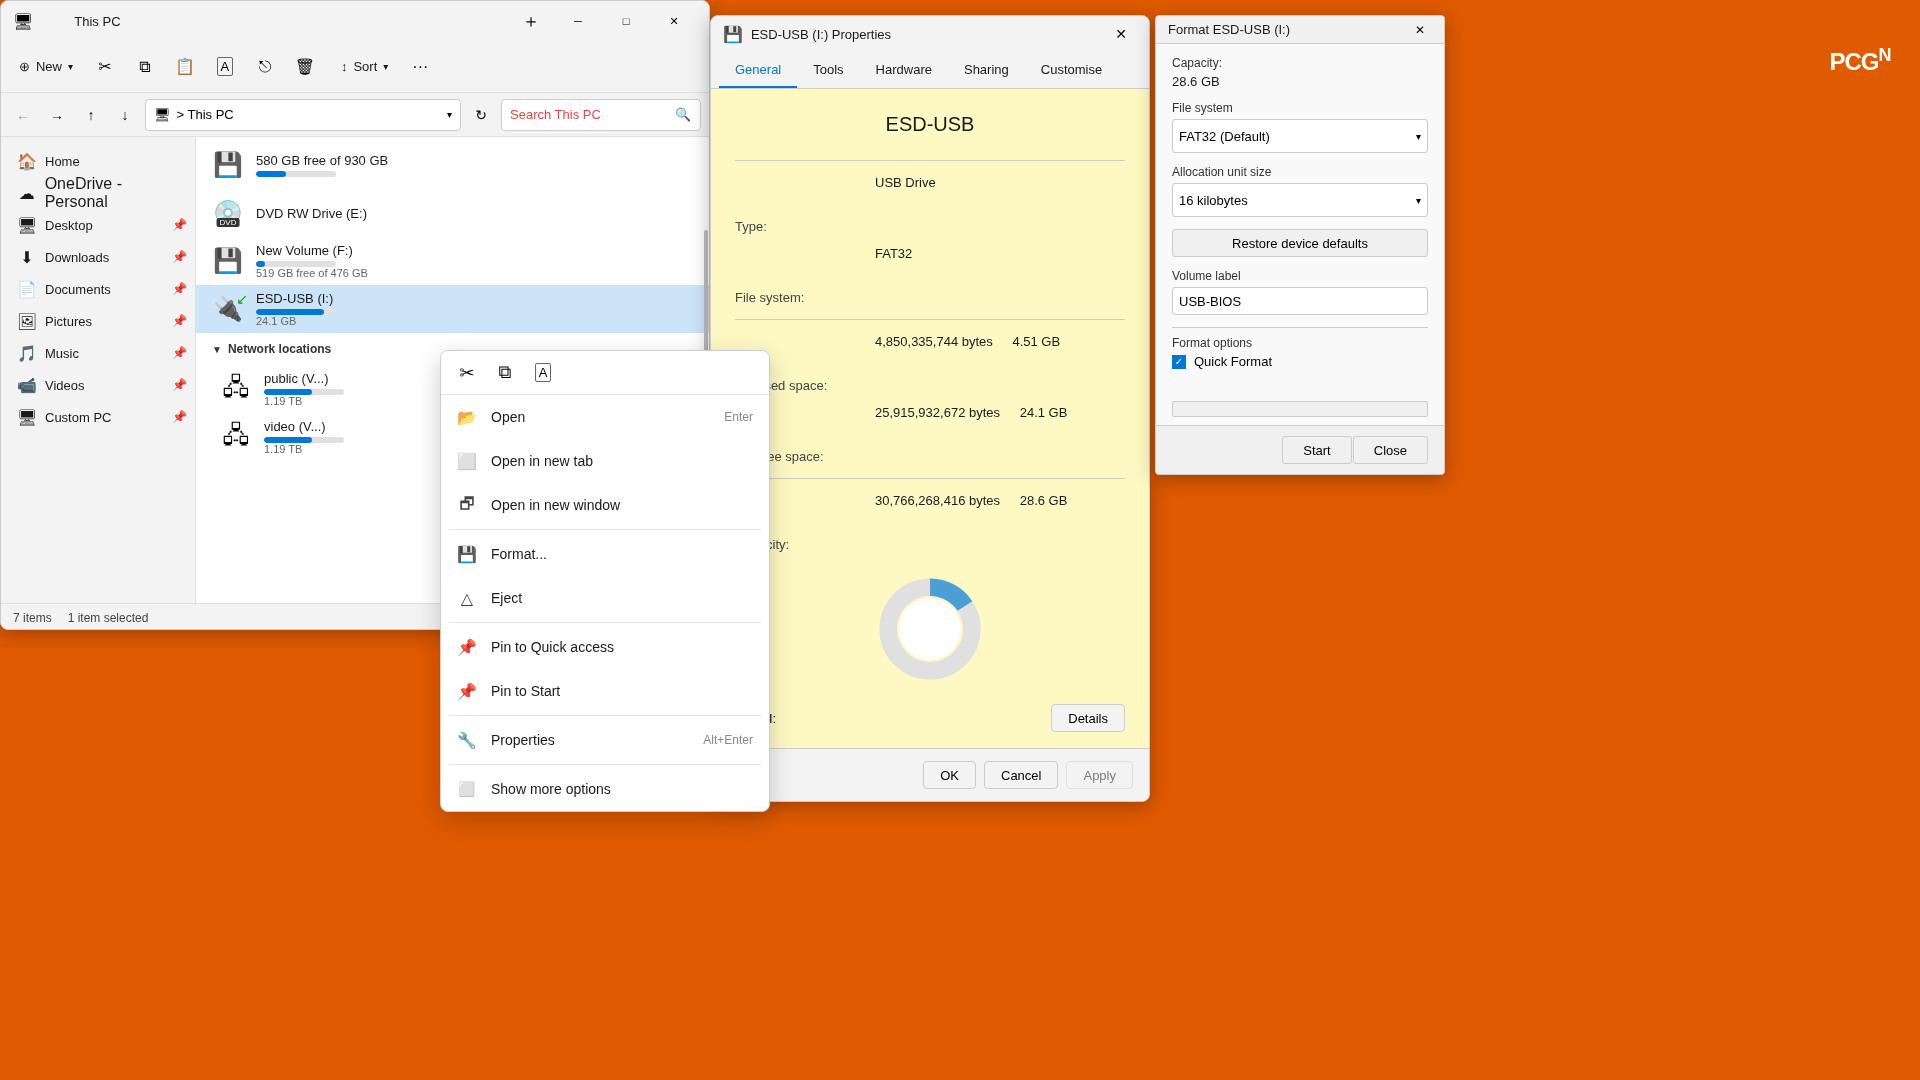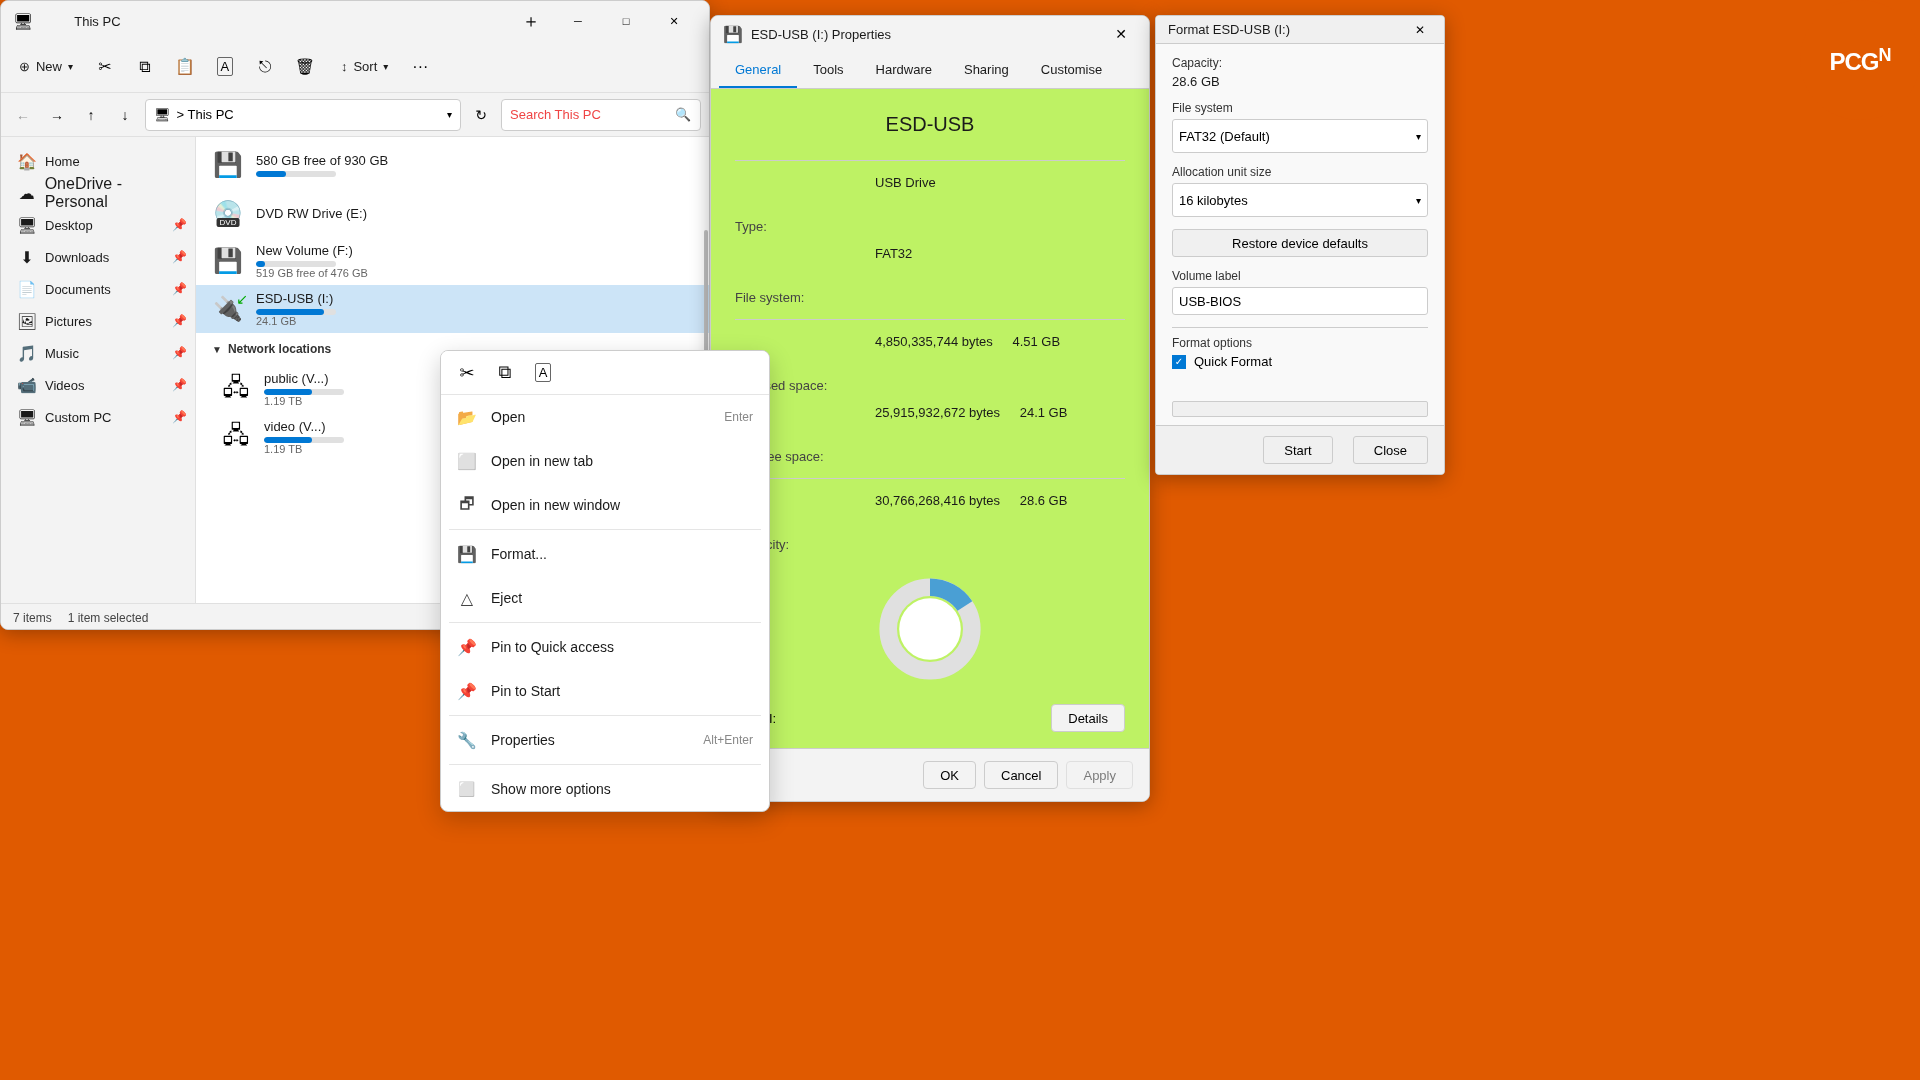--- a/index.html
+++ b/index.html
@@ -328,21 +328,21 @@
       border-bottom: 2px solid transparent;
     }
     .dialog-tab.active {
       border-bottom: 2px solid #0078d4;
       color: #0078d4;
     }
 
     
     .dialog-content {
       padding: 16px 24px;
-      background: #bef264;
+      background: #fef9c3;
     }
     .prop-name {
       font-size: 20px;
       font-weight: 500;
       text-align: center;
       padding: 8px 0 16px;
       color: #1a1a1a;
     }
     .prop-divider {
       height: 1px;
@@ -487,21 +487,21 @@
       align-items: center;
       justify-content: center;
       color: white;
       font-size: 10px;
       cursor: pointer;
     }
     .format-actions {
       display: flex;
       justify-content: flex-end;
       padding: 10px 16px;
-      gap: 20px;
+      gap: 1px;
       background: #f0f0f0;
       border-top: 1px solid #ccc;
     }
     .format-action-btn {
       height: 28px;
       padding: 0 20px;
       border: 1px solid #ccc;
       background: #f0f0f0;
       cursor: pointer;
       font-size: 13px;

